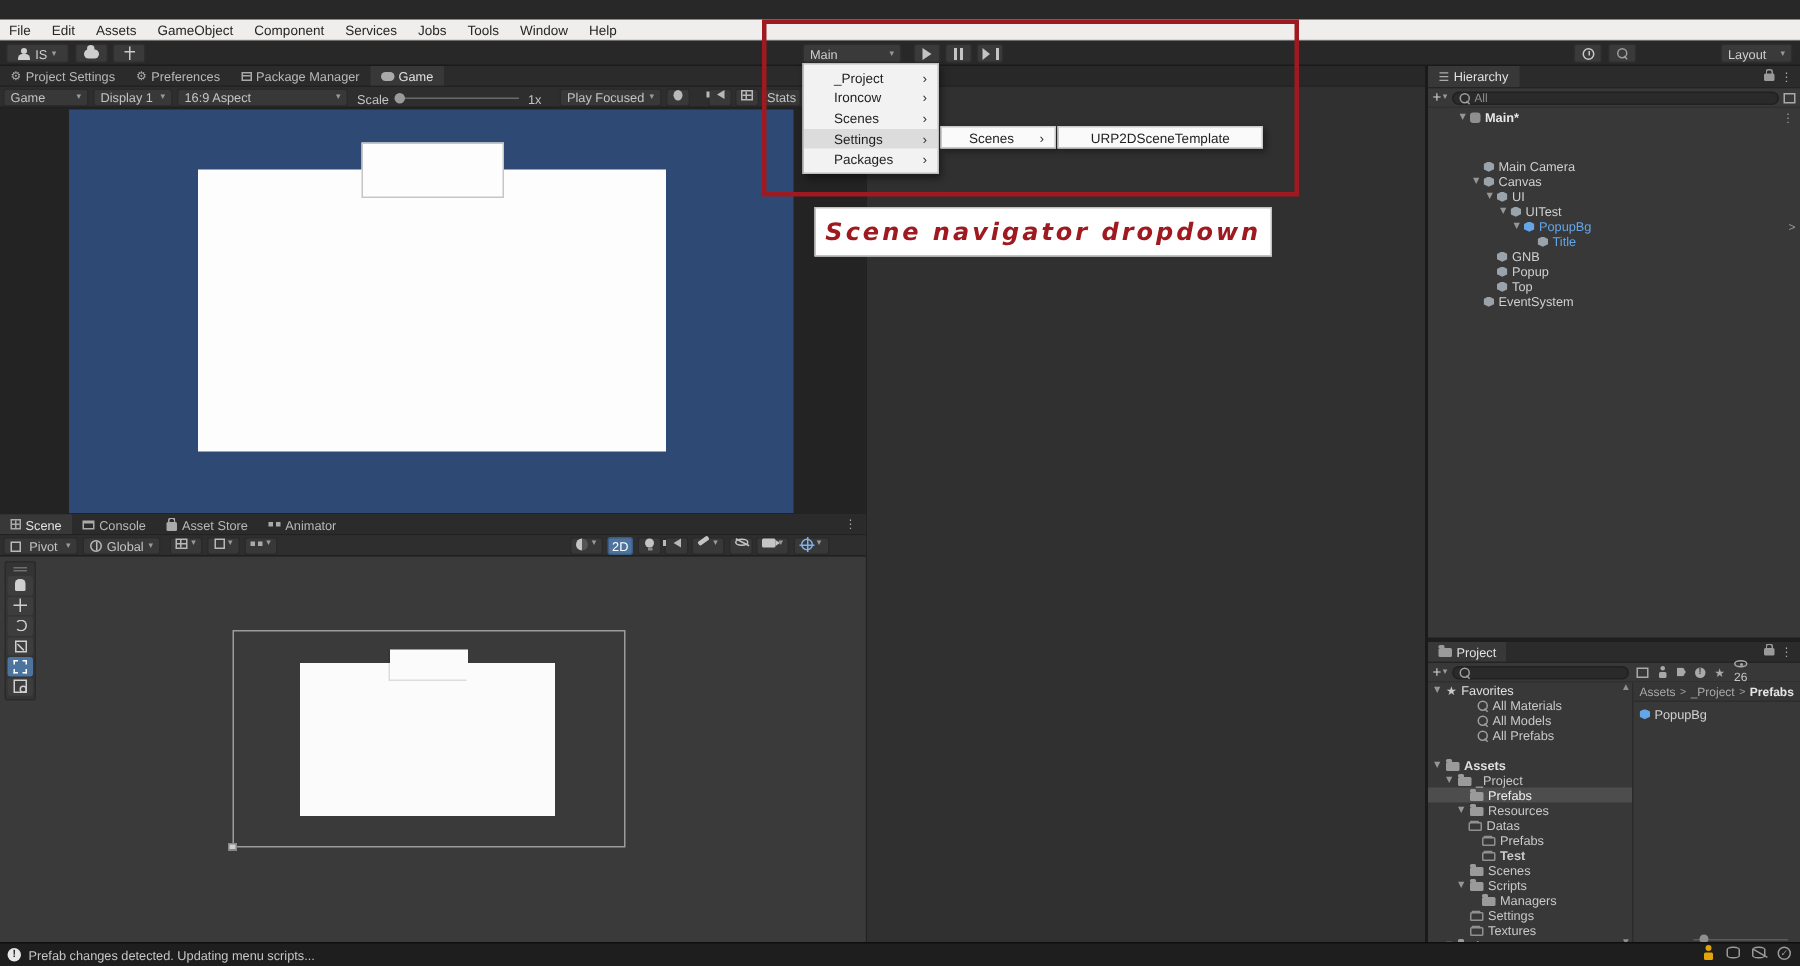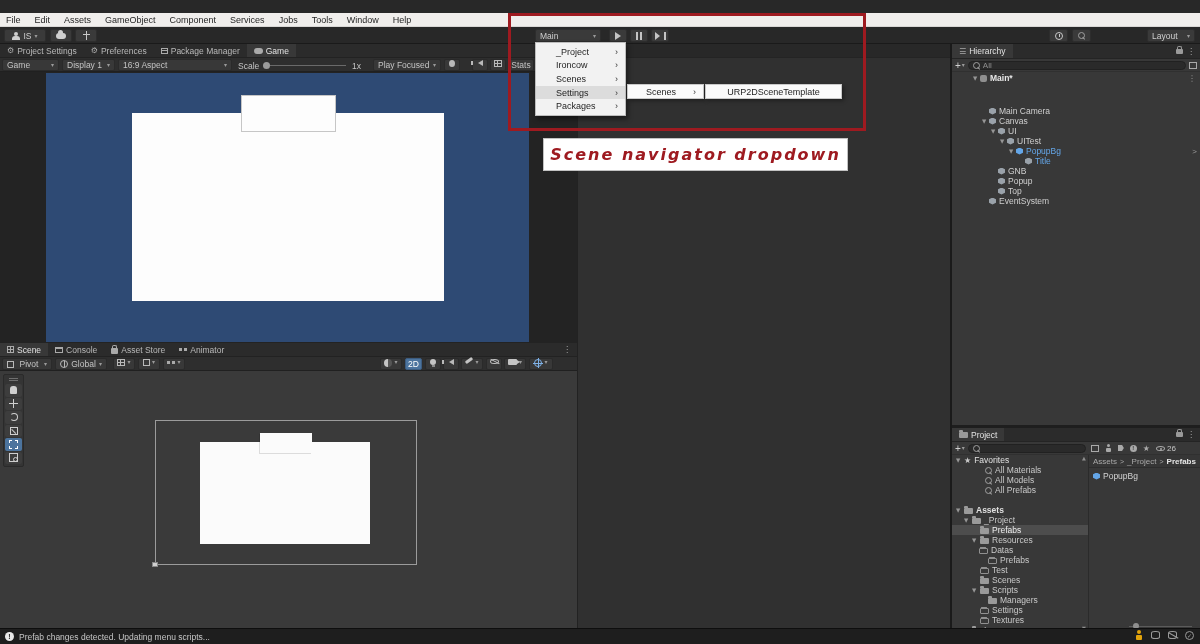--- a/index.html
+++ b/index.html
@@ -536,21 +536,21 @@
         <div class="searchfield" style="max-width:118px;">
           <span class="mag"></span>
           <input style="">
         </div>
         <div class="pt-icons">
           <span class="winmag-ico"></span>
           <span class="figure-ico"></span>
           <span class="tag-ico"></span>
           <span class="warn-ico">!</span>
           <span style="font-family:'DejaVu Sans',sans-serif;font-size:8px;color:#a9a9a9;">★</span>
-          <span class="flex" style="gap:2px;">
+          <span class="flex" style="gap:2px;flex-direction:column;">
             <span class="eye-ico"></span>
             <span style="font-size:8px;">26</span>
           </span>
         </div>
       </div>
 
       <div class="ptree">
         <div class="prow" style="padding-left:4px;">
           <span class="fa">▼</span>
           <span class="star-ico">★</span>
@@ -589,21 +589,21 @@
           <span>Resources</span>
         </div>
         <div class="prow" style="padding-left:27px;">
           <span class="folder empty"></span>
           <span>Datas</span>
         </div>
         <div class="prow" style="padding-left:36px;">
           <span class="folder empty"></span>
           <span>Prefabs</span>
         </div>
-        <div class="prow" style="padding-left:28px;">
+        <div class="prow" style="padding-left:36px;font-weight:bold;">
           <span class="folder empty"></span>
           <span>Test</span>
         </div>
         <div class="prow" style="padding-left:28px;">
           <span class="folder"></span>
           <span>Scenes</span>
         </div>
         <div class="prow" style="padding-left:20px;">
           <span class="fa">▼</span>
           <span class="folder"></span>

